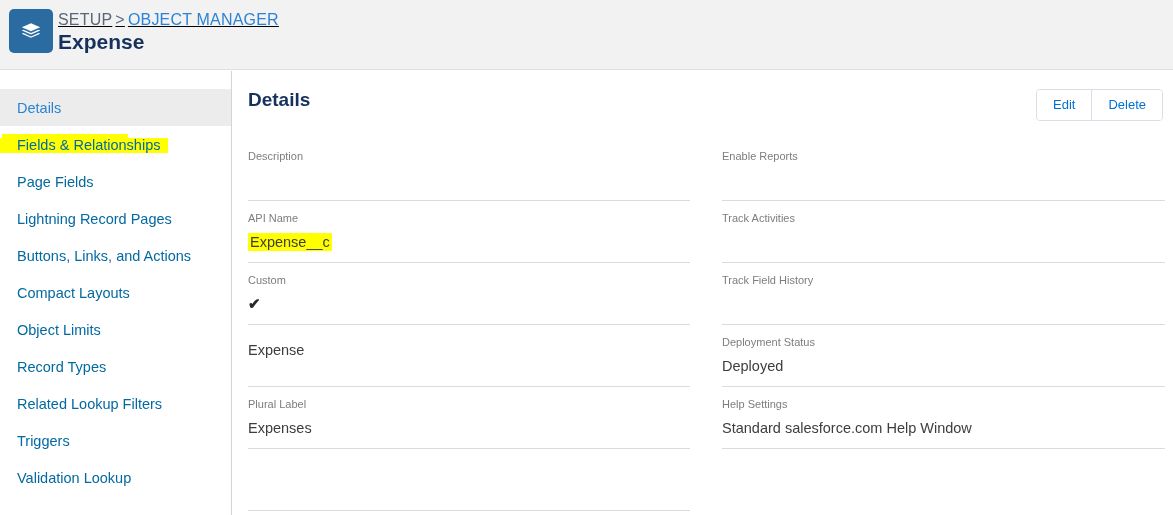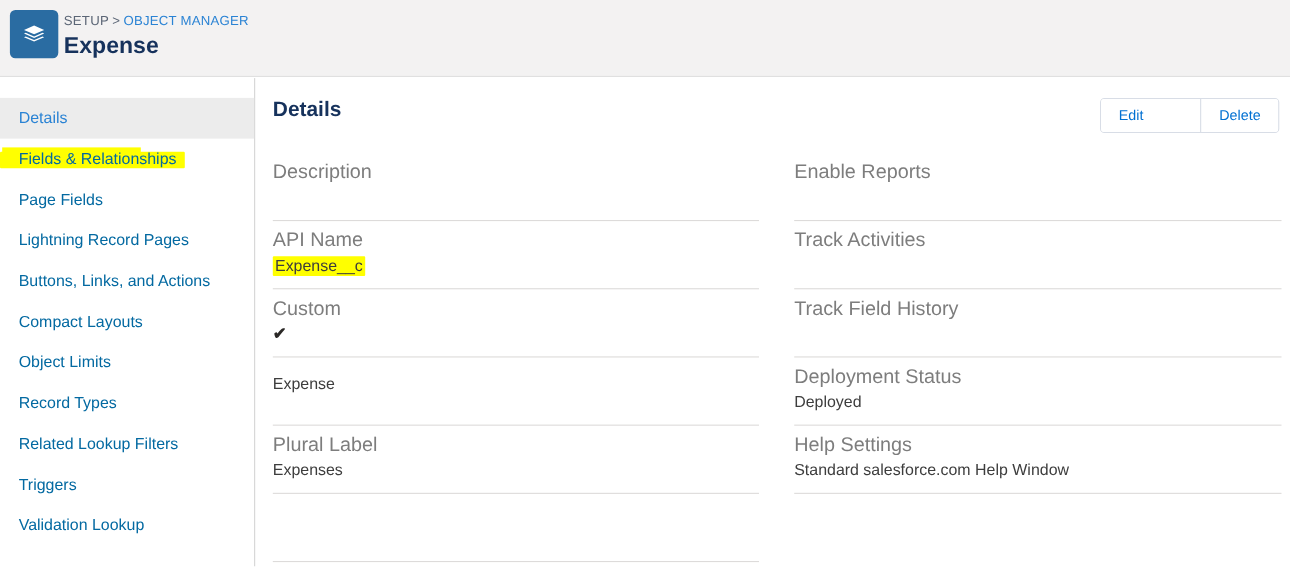--- a/index.html
+++ b/index.html
@@ -37,24 +37,25 @@
     border-radius: 5px;
     background: #2a6ca2;
     display: flex;
     align-items: center;
     justify-content: center;
   }
   .header-icon svg { display: block; }
   .breadcrumb {
     position: absolute;
     left: 58px; top: 12px;
-    font-size: 12px;
+    font-size: 16px;
     letter-spacing: 0.2px;
     line-height: 15px;
     white-space: nowrap;
+    text-decoration: underline;
   }
   .bc-setup { color: #5b6676; }
   .bc-sep { color: #5b6676; margin: 0 3px; }
   .bc-link {
     color: #2a83d4;
     text-decoration: none;
     cursor: pointer;
   }
   .page-title {
     position: absolute;
@@ -153,21 +154,20 @@
     border: none;
     padding: 0 16px;
     height: 30px;
     line-height: 30px;
     cursor: pointer;
     font-family: "Liberation Sans", sans-serif;
     white-space: nowrap;
   }
   .btn-group .btn + .btn {
     border-left: 1px solid #d8dde6;
-    margin-left: 36px;
   }
 
   
   .cols {
     position: absolute;
     left: 0; top: 68px;
     width: 940px;
   }
   .col {
     position: absolute;
@@ -179,21 +179,21 @@
   .field {
     position: relative;
     border-bottom: 1px solid #dddbda;
     padding-top: 9px;
     padding-bottom: 9px;
     box-sizing: border-box;
   }
   .field.h62 { height: 62px; }
 
   .f-label {
-    font-size: 18px;
+    font-size: 11px;
     color: #7d7d7d;
     line-height: 16px;
     white-space: nowrap;
   }
   .f-value {
     font-size: 14.5px;
     color: #3d3d3d;
     line-height: 20px;
     margin-top: 6px;
     white-space: nowrap;

